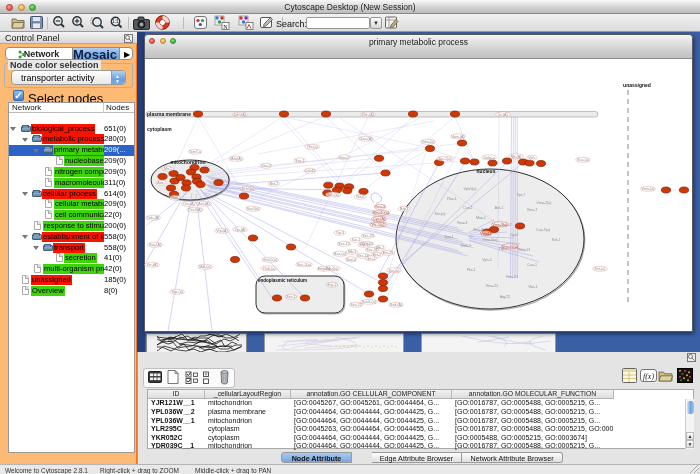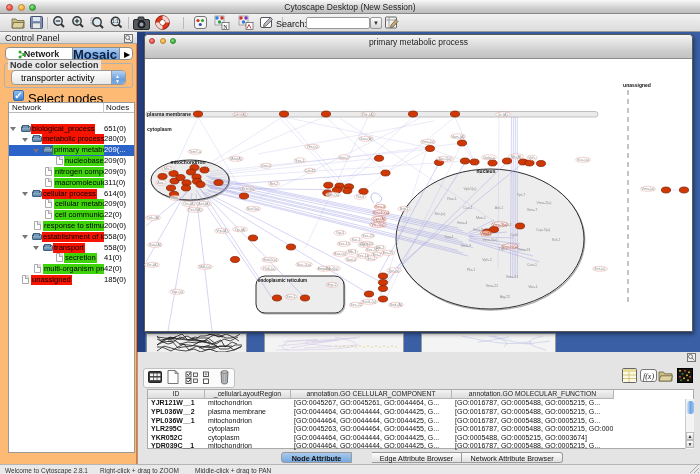--- a/index.html
+++ b/index.html
@@ -670,20 +670,25 @@
         <div class="trow" style="top:161.2px">
           <div class="file" style="left:25px"></div>
           <div class="lbl bg-g" style="left:34px;max-width:61px">multi-organism pro</div>
           <div class="num">42(0)</div>
         </div>
         <div class="trow" style="top:172.0px">
           <div class="file" style="left:13px"></div>
           <div class="lbl bg-r" style="left:22px;max-width:73px">unassigned</div>
           <div class="num">185(0)</div>
         </div>
+        <div class="trow" style="top:182.8px">
+          <div class="file" style="left:13px"></div>
+          <div class="lbl bg-g" style="left:22px;max-width:73px">Overview</div>
+          <div class="num">8(0)</div>
+        </div>
   </div>
 </div>
 <div class="abs" id="dp">
   <svg class="abs" style="left:549px;top:1px" width="9" height="9" viewBox="0 0 9 9">
         <rect x="0.5" y="0.5" width="8" height="8" fill="#eee" stroke="#777"></rect>
         <circle cx="3.5" cy="3.5" r="2" fill="none" stroke="#777"></circle>
         <line x1="5" y1="5" x2="7.5" y2="7.5" stroke="#777"></line>
       </svg>
   <div id="dptools"></div>
   <svg class="abs icon" style="left:10px;top:19px;" width="14" height="13" viewBox="0 0 14 13">

